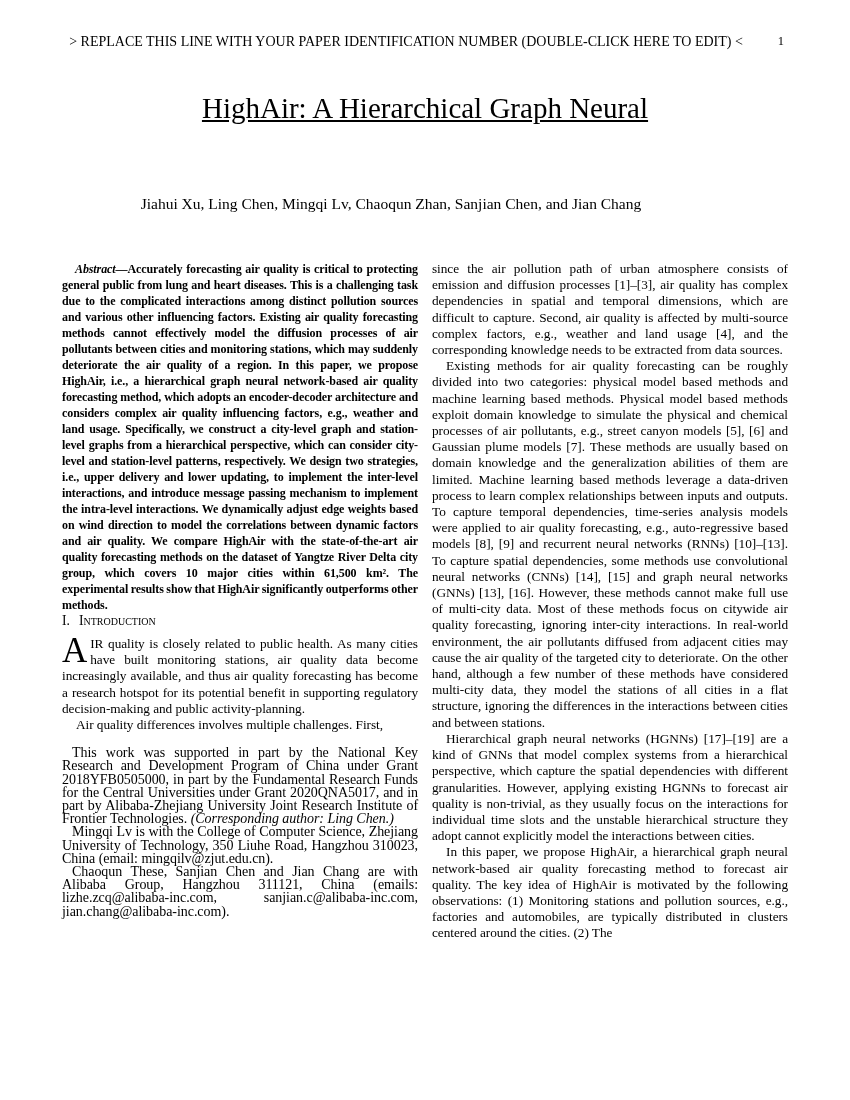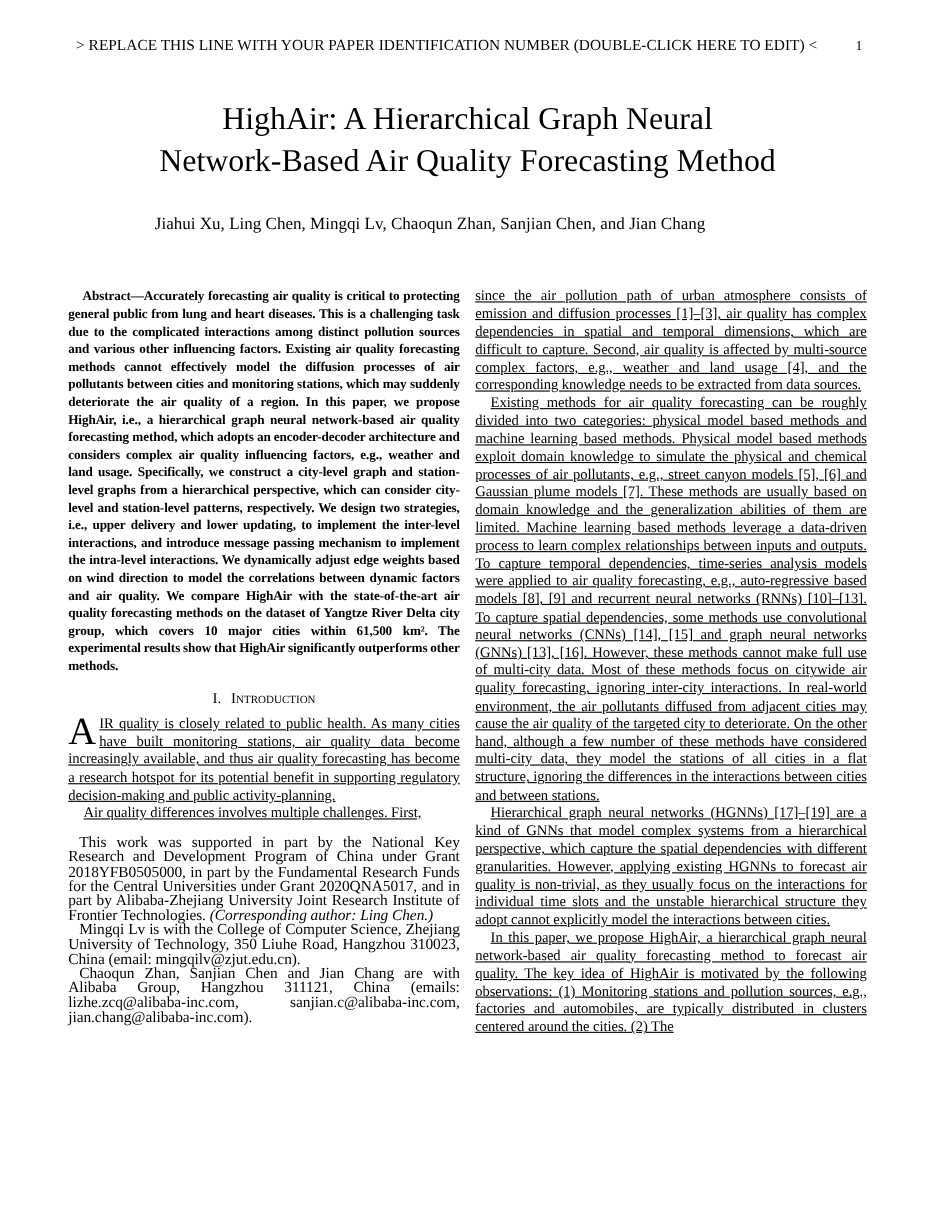--- a/index.html
+++ b/index.html
@@ -16,45 +16,45 @@
     text-align: center; font-size: 14px; white-space: nowrap;
   }
   .page-number {
     position: absolute; top: 34px; right: 66px; font-size: 12.5px;
   }
   .paper-title {
     position: absolute; top: 89px; left: 0; width: 850px;
     text-align: center; font-weight: normal;
     font-size: 29px; line-height: 38px;
   }
-  .title-line { display: block; }
+  .title-line { display: block; text-decoration: underline; }
   .authors {
     position: absolute; top: 195px; left: 0; width: 782px;
     text-align: center; font-size: 15.5px;
   }
   .columns {
     position: absolute; top: 261px; left: 62px; width: 726px;
     display: flex; gap: 14px;
   }
   .col { width: 356px; }
   .body-p {
     font-size: 13.3px; line-height: 16.2px;
-    text-align: justify; letter-spacing: -0.05px; text-decoration: underline;
+    text-align: justify; letter-spacing: -0.05px;
   }
   .indent { text-indent: 14px; }
   .abstract, .index-terms {
     font-weight: bold; font-size: 12px; line-height: 16px;
     text-align: justify; text-indent: 13px;
     letter-spacing: -0.1px; word-spacing: -0.4px;
   }
   .index-terms { margin-top: 9px; }
-  .abs-label { }
+  .abs-label { font-style: italic; }
   .section-heading {
-    margin-top: 14px; margin-bottom: 7px;
-    text-align: center; font-weight: normal; font-size: 13.6px;
+    margin-bottom: 7px;
+    font-weight: normal; font-size: 13.6px;
   }
   .section-number { margin-right: 9px; }
   .sc { font-variant: small-caps; }
   .dropcap {
     float: left; font-size: 35px; line-height: 28px;
     padding: 1px 3px 0 0;
   }
   .footnote { margin-top: 13px; }
   .fn-p {
     font-size: 14px; line-height: 13.2px;
@@ -66,42 +66,41 @@
 </head>
 <body>
 
 <div>
 
   <div class="running-head">&gt; REPLACE THIS LINE WITH YOUR PAPER IDENTIFICATION NUMBER (DOUBLE-CLICK HERE TO EDIT) &lt;</div>
   <div class="page-number">1</div>
 
   <h1 class="paper-title">
     <span class="title-line">HighAir: A Hierarchical Graph Neural</span>
-    <span class="title-line">Network-Based Air Quality Forecasting Method</span>
   </h1>
 
   <div class="authors">Jiahui Xu, Ling Chen, Mingqi Lv, Chaoqun Zhan, Sanjian Chen, and Jian Chang</div>
 
   <div class="columns">
 
     <div class="col">
 
       <p class="abstract"><span class="abs-label">Abstract</span><span>—Accurately forecasting air quality is critical to protecting general public from lung and heart diseases. This is a challenging task due to the complicated interactions among distinct pollution sources and various other influencing factors. Existing air quality forecasting methods cannot effectively model the diffusion processes of air pollutants between cities and monitoring stations, which may suddenly deteriorate the air quality of a region. In this paper, we propose HighAir, i.e., a hierarchical graph neural network-based air quality forecasting method, which adopts an encoder-decoder architecture and considers complex air quality influencing factors, e.g., weather and land usage. Specifically, we construct a city-level graph and station-level graphs from a hierarchical perspective, which can consider city-level and station-level patterns, respectively. We design two strategies, i.e., upper delivery and lower updating, to implement the inter-level interactions, and introduce message passing mechanism to implement the intra-level interactions. We dynamically adjust edge weights based on wind direction to model the correlations between dynamic factors and air quality. We compare HighAir with the state-of-the-art air quality forecasting methods on the dataset of Yangtze River Delta city group, which covers 10 major cities within 61,500 km². The experimental results show that HighAir significantly outperforms other methods.</span></p>
 
 
       <h2 class="section-heading"><span class="section-number">I.</span><span class="sc">Introduction</span></h2>
 
       <p class="body-p"><span class="dropcap">A</span><span>IR quality is closely related to public health. As many cities have built monitoring stations, air quality data become increasingly available, and thus air quality forecasting has become a research hotspot for its potential benefit in supporting regulatory decision-making and public activity-planning.</span></p>
 
       <p class="body-p indent">Air quality differences involves multiple challenges. First,</p>
 
       <div class="footnote">
         <p class="fn-p"><span>This work was supported in part by the National Key Research and Development Program of China under Grant 2018YFB0505000, in part by the Fundamental Research Funds for the Central Universities under Grant 2020QNA5017, and in part by Alibaba-Zhejiang University Joint Research Institute of Frontier Technologies. </span><span class="italic">(Corresponding author: Ling Chen.)</span></p>
         <p class="fn-p">Mingqi Lv is with the College of Computer Science, Zhejiang University of Technology, 350 Liuhe Road, Hangzhou 310023, China (email: mingqilv@zjut.edu.cn).</p>
-        <p class="fn-p">Chaoqun Zhan, Sanjian Chen and Jian Chang are with Alibaba Group, Hangzhou 311121, China (emails: lizhe.zcq@alibaba-inc.com, sanjian.c@alibaba-inc.com, jian.chang@alibaba-inc.com).</p>
+        <p class="fn-p">Chaoqun These, Sanjian Chen and Jian Chang are with Alibaba Group, Hangzhou 311121, China (emails: lizhe.zcq@alibaba-inc.com, sanjian.c@alibaba-inc.com, jian.chang@alibaba-inc.com).</p>
       </div>
 
     </div>
 
     <div class="col">
       <p class="body-p">since the air pollution path of urban atmosphere consists of emission and diffusion processes [1]–[3], air quality has complex dependencies in spatial and temporal dimensions, which are difficult to capture. Second, air quality is affected by multi-source complex factors, e.g., weather and land usage [4], and the corresponding knowledge needs to be extracted from data sources.</p>
       <p class="body-p indent">Existing methods for air quality forecasting can be roughly divided into two categories: physical model based methods and machine learning based methods. Physical model based methods exploit domain knowledge to simulate the physical and chemical processes of air pollutants, e.g., street canyon models [5], [6] and Gaussian plume models [7]. These methods are usually based on domain knowledge and the generalization abilities of them are limited. Machine learning based methods leverage a data-driven process to learn complex relationships between inputs and outputs. To capture temporal dependencies, time-series analysis models were applied to air quality forecasting, e.g., auto-regressive based models [8], [9] and recurrent neural networks (RNNs) [10]–[13]. To capture spatial dependencies, some methods use convolutional neural networks (CNNs) [14], [15] and graph neural networks (GNNs) [13], [16]. However, these methods cannot make full use of multi-city data. Most of these methods focus on citywide air quality forecasting, ignoring inter-city interactions. In real-world environment, the air pollutants diffused from adjacent cities may cause the air quality of the targeted city to deteriorate. On the other hand, although a few number of these methods have considered multi-city data, they model the stations of all cities in a flat structure, ignoring the differences in the interactions between cities and between stations.</p>
       <p class="body-p indent">Hierarchical graph neural networks (HGNNs) [17]–[19] are a kind of GNNs that model complex systems from a hierarchical perspective, which capture the spatial dependencies with different granularities. However, applying existing HGNNs to forecast air quality is non-trivial, as they usually focus on the interactions for individual time slots and the unstable hierarchical structure they adopt cannot explicitly model the interactions between cities.</p>
       <p class="body-p indent">In this paper, we propose HighAir, a hierarchical graph neural network-based air quality forecasting method to forecast air quality. The key idea of HighAir is motivated by the following observations: (1) Monitoring stations and pollution sources, e.g., factories and automobiles, are typically distributed in clusters centered around the cities. (2) The</p>
     </div>

